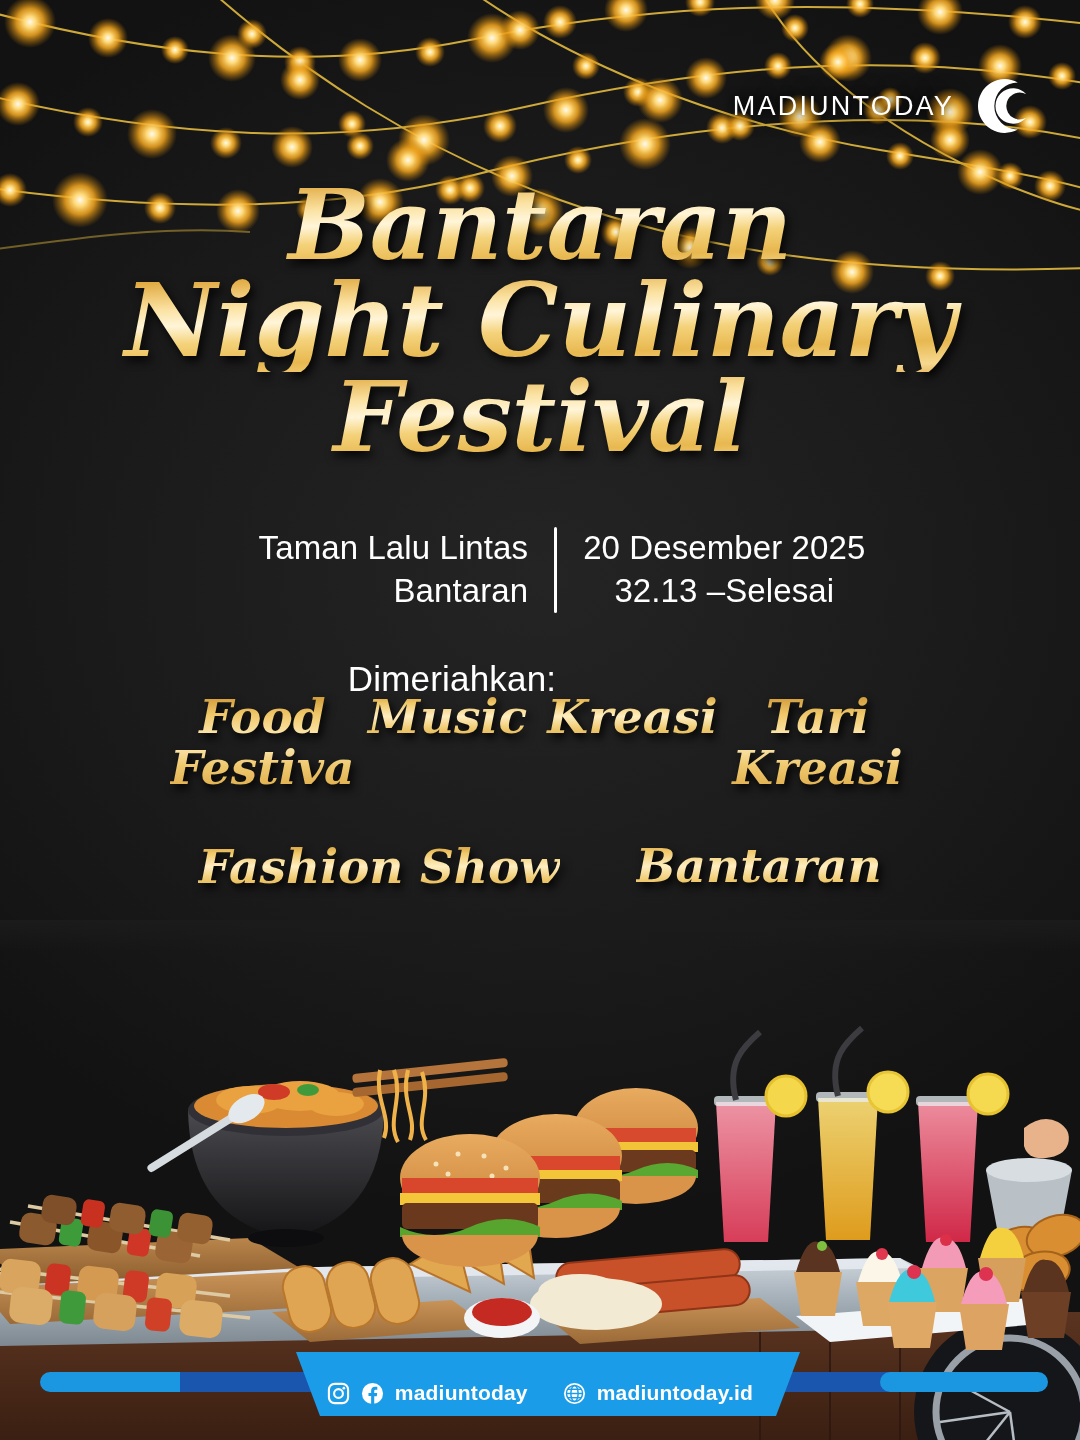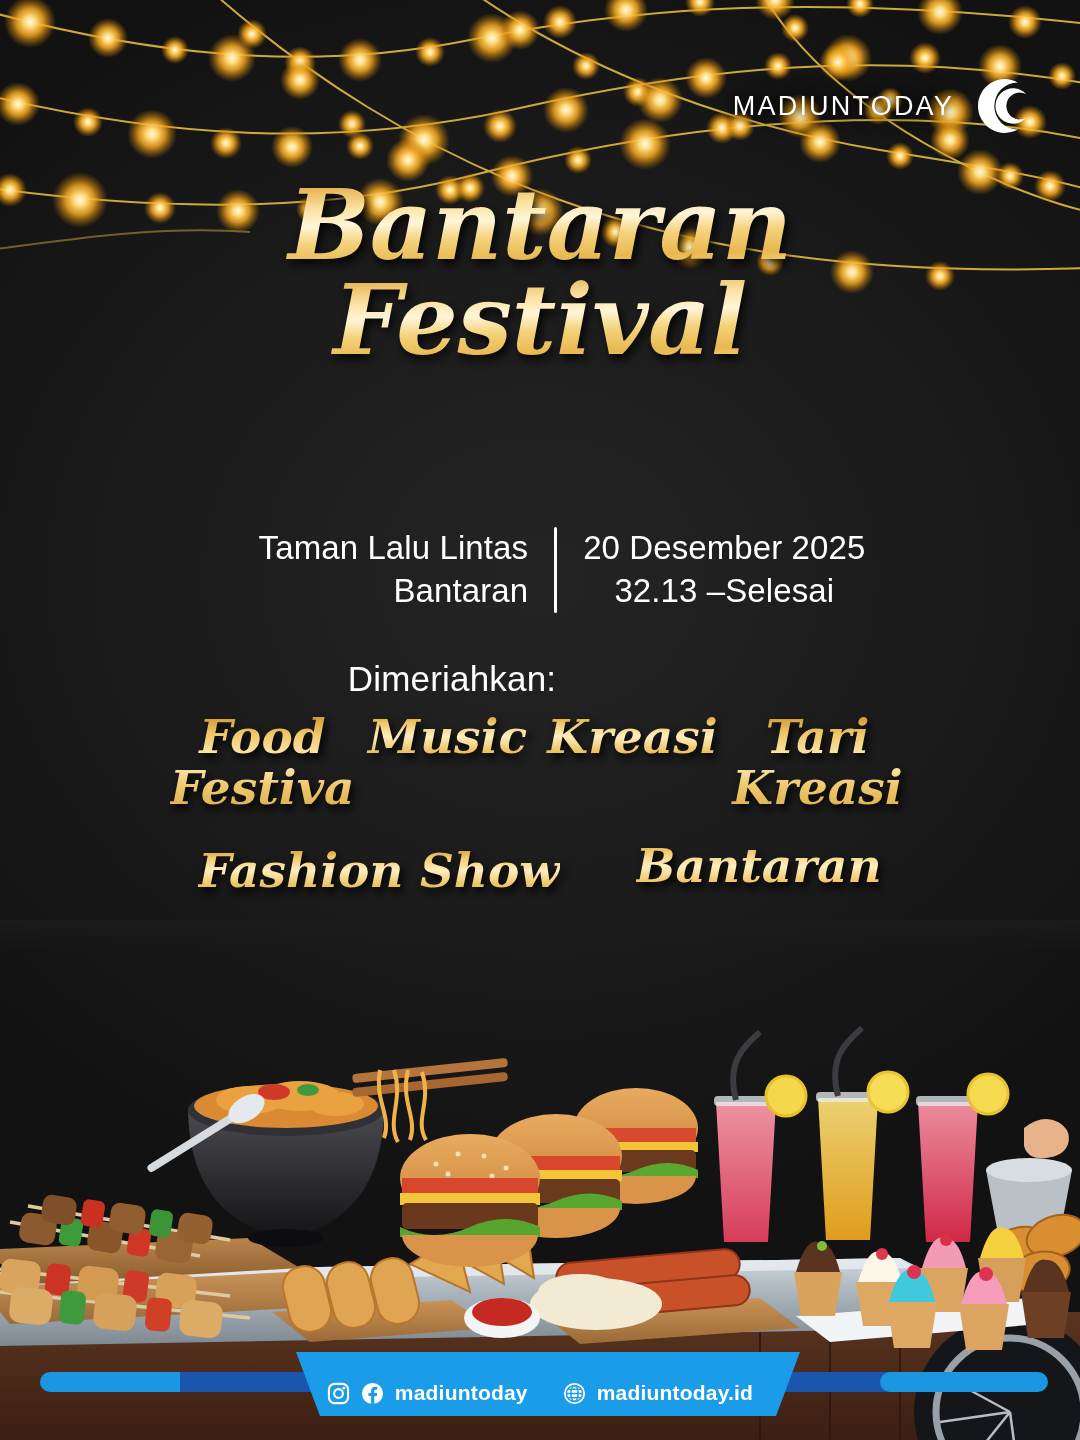--- a/index.html
+++ b/index.html
@@ -105,35 +105,35 @@
     background:linear-gradient(180deg,
        #c98f2e 0%, #f0c869 22%, #ffeec0 48%, #efc96f 72%, #dba844 100%);
     -webkit-background-clip:text;
     background-clip:text;
     -webkit-text-fill-color:transparent;
     color:transparent;
     filter:drop-shadow(3px 5px 4px rgba(0,0,0,.9));
   }
 
   .acts-row1 {
-    position:absolute; left:0; top:712px; width:1080px;
+    position:absolute; left:0; top:692px; width:1080px;
     display:flex; justify-content:center; align-items:flex-start;
     z-index:5;
   }
   .act {
     text-align:center;
     font-size:47px;
     line-height:1.08;
     width:185px;
   }
   .act .ln { display:block; white-space:nowrap; }
 
   .acts-row2 {
     position:absolute; left:0; top:838px; width:1080px;
-    display:flex; justify-content:center; align-items:flex-end;
+    display:flex; justify-content:center; align-items:center;
     gap:76px;
     z-index:5;
   }
   .act-wide { text-align:center; font-size:47px; line-height:1.08; }
   .act-wide .ln { display:block; white-space:nowrap; }
   .act-kar { font-size:47px; align-self:flex-end; padding-bottom:4px; white-space:nowrap; }
 
   
   .scene {
     position:absolute; left:0; bottom:0; width:1080px; height:520px;
@@ -276,20 +276,21 @@
     <span class="logo-word">MADIUNTODAY</span>
     <svg class="logo-mark" viewBox="0 0 100 100">
       <path d="M64 8 A42 42 0 1 0 64 92 A34 34 0 1 1 64 8 Z" fill="#ffffff"></path>
       <path d="M76 22 A32 32 0 1 0 76 78 A25 25 0 1 1 76 22 Z" fill="#ffffff"></path>
       <path d="M86 36 A21 21 0 1 0 86 64 A16 16 0 1 1 86 36 Z" fill="#ffffff"></path>
     </svg>
   </div>
 
   <div class="title-block">
     <div class="title-line l1">Bantaran</div>
+    <div class="title-line l2">Night Culinary</div>
     <div class="title-line l3">Festival</div>
   </div>
 
   <div class="meta">
     <div class="meta-col meta-venue">
       <div class="meta-line">Taman Lalu Lintas</div>
       <div class="meta-line">Bantaran</div>
     </div>
     <div class="meta-divider"></div>
     <div class="meta-col meta-date">

